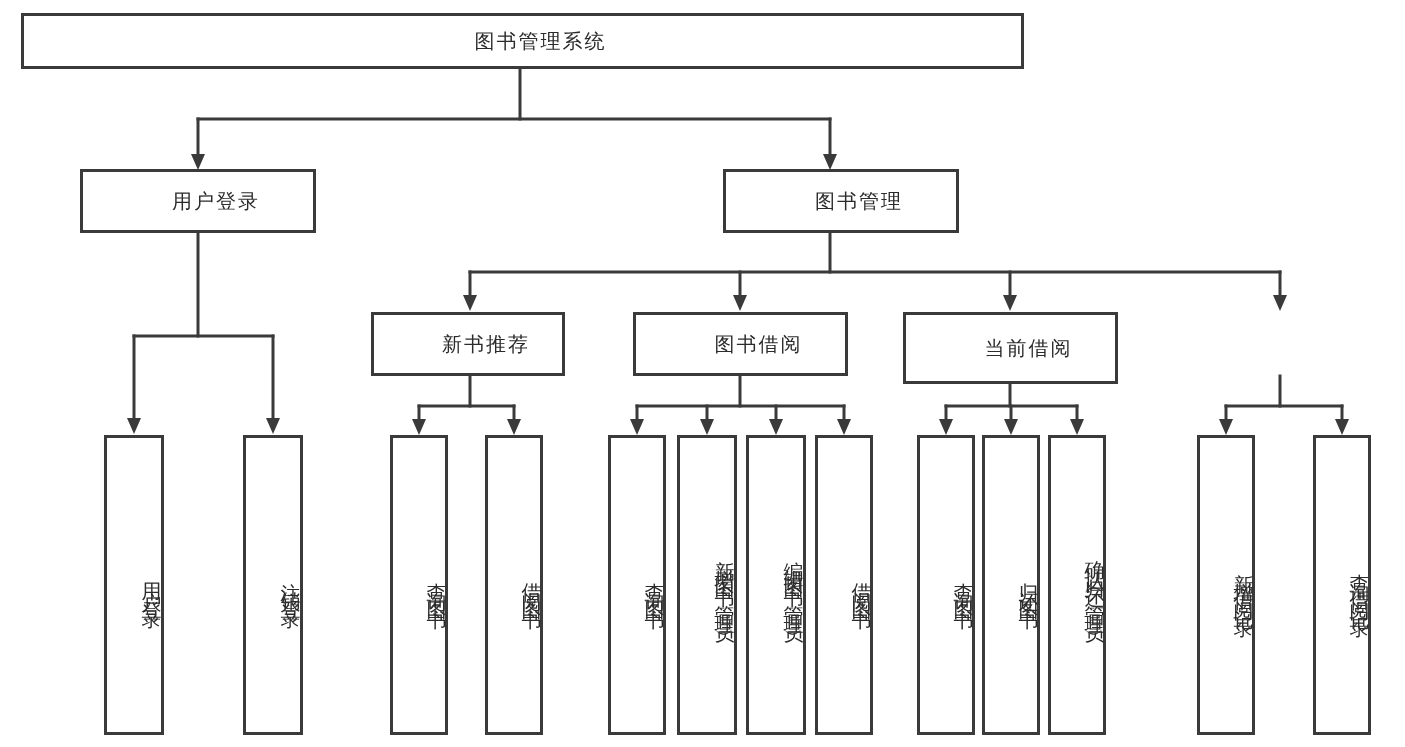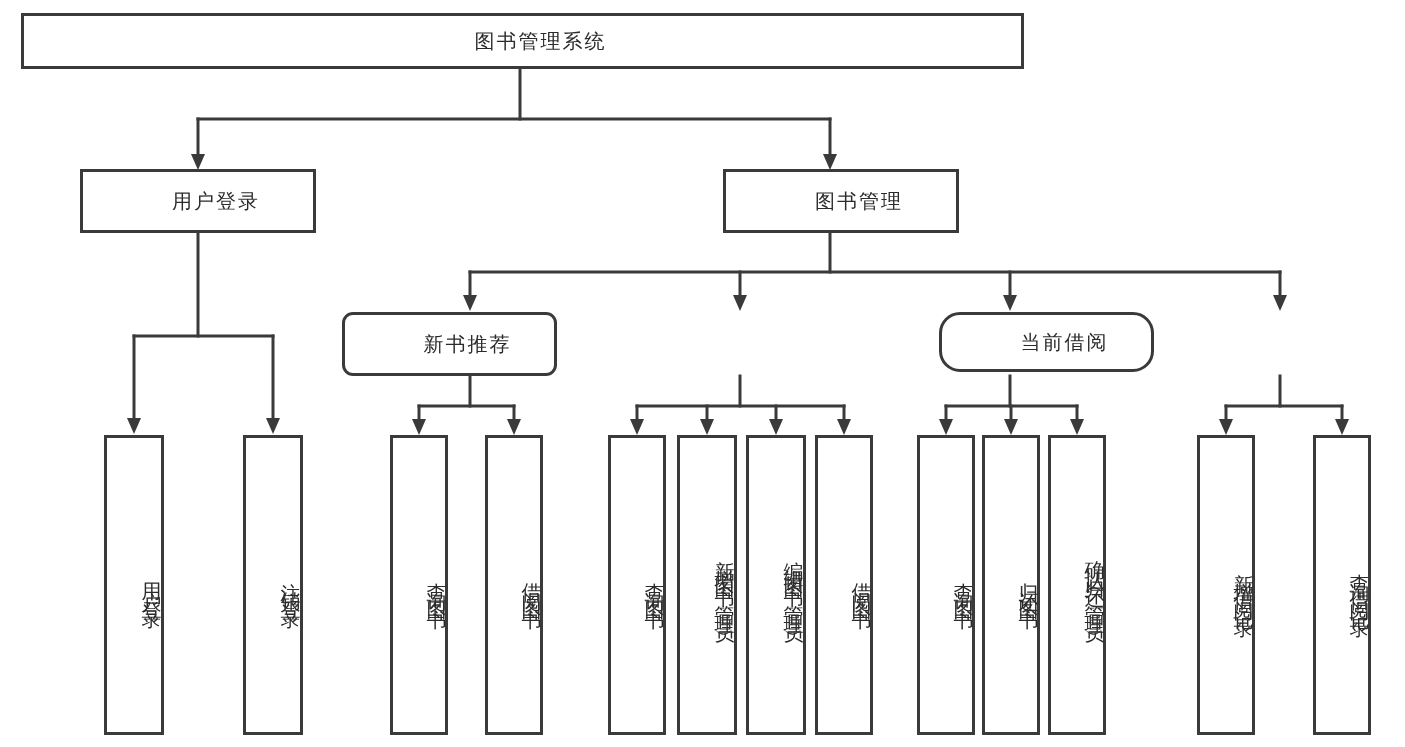--- a/index.html
+++ b/index.html
@@ -130,22 +130,23 @@
       <line x1="1342" y1="406" x2="1342" y2="420"></line>
       <polygon points="1335,419 1349,419 1342,435" stroke="none"></polygon>
     </g>
   </svg>
 
   <div class="node h-label" style="left:21px; top:13px; width:1003px; height:56px;">图书管理系统</div>
 
   <div class="node h-label" style="left:80px; top:169px; width:236px; height:64px;">用户登录</div>
   <div class="node h-label" style="left:712px; top:169px; width:236px; height:64px;margin-left:11px;">图书管理</div>
 
-  <div class="node h-label" style="left:342px; top:312px; width:215px; height:64px;border-radius:11px;">新书推荐</div>
-  <div class="node h-label" style="left:939px; top:312px; width:215px; height:60px;border-radius:21px;">当前借阅</div>
+  <div class="node h-label" style="left:371px; top:312px; width:194px; height:64px;">新书推荐</div>
+  <div class="node h-label" style="left:633px; top:312px; width:215px; height:64px;">图书借阅</div>
+  <div class="node h-label" style="left:903px; top:312px; width:215px; height:72px;">当前借阅</div>
 
   <div class="node leaf" style="left:104px; top:435px; width:60px; height:300px;">用户登录</div>
   <div class="node leaf" style="left:243px; top:435px; width:60px; height:300px;">注销登录</div>
 
   <div class="node leaf" style="left:390px; top:435px; width:58px; height:300px;">查询图书</div>
   <div class="node leaf" style="left:485px; top:435px; width:58px; height:300px;">借阅图书</div>
 
   <div class="node leaf" style="left:608px; top:435px; width:58px; height:300px;">查询图书</div>
   <div class="node leaf" style="left:677px; top:435px; width:60px; height:300px;">新增图书（管理员）</div>
   <div class="node leaf" style="left:746px; top:435px; width:60px; height:300px;">编辑图书（管理员）</div>

